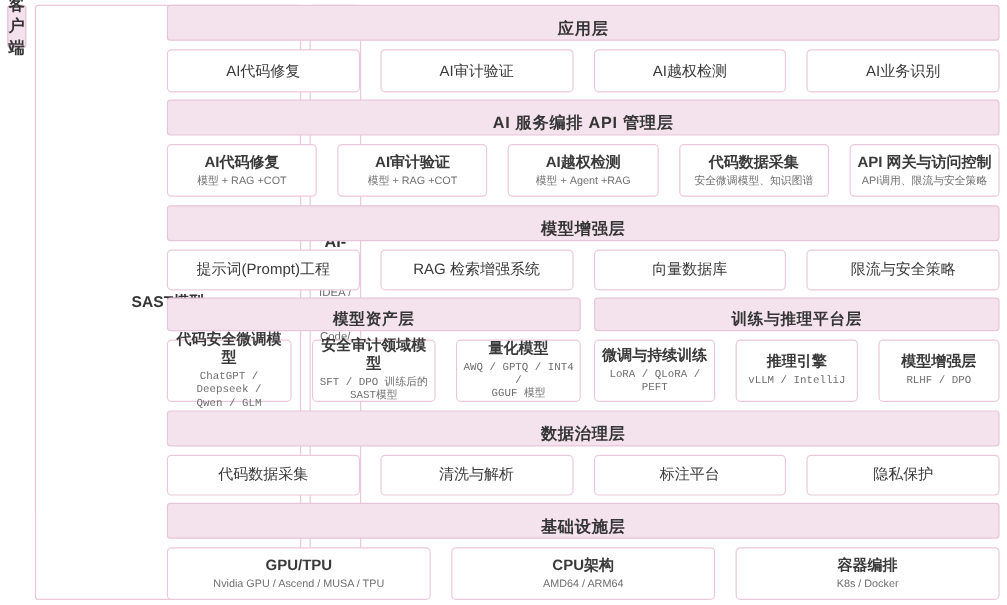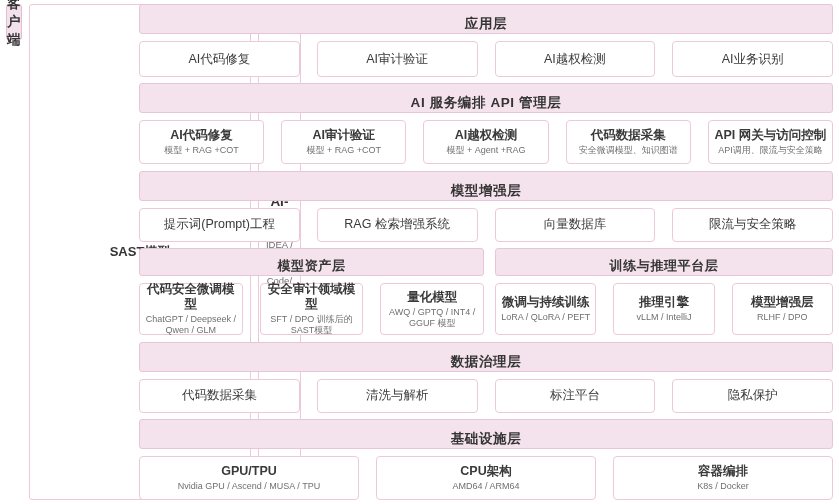--- a/index.html
+++ b/index.html
@@ -92,21 +92,21 @@
   .card .c-sub{font-size:9px;color:#6f6f6f;line-height:11px;margin-top:2px;}
 
   .row-h36{height:36px;}
   .row-h42{height:44px;}
   .row-h50{height:52px;}
   .row-h34{height:34px;}
   .spacer-10{height:11px;}
 
   
   .split{display:flex;gap:11px;}
-  .split>.col{display:flex;flex-direction:column;}
+  .split>.col{display:flex;flex-direction:column;font-family:Liberation Mono, monospace;}
   .col.assets{flex:0 0 345px;}
   .col.train{flex:1 1 auto;}
 </style>
 </head>
 <body>
 
 <div id="root">
 
   <div class="rail">
     <div class="rail-chip">

